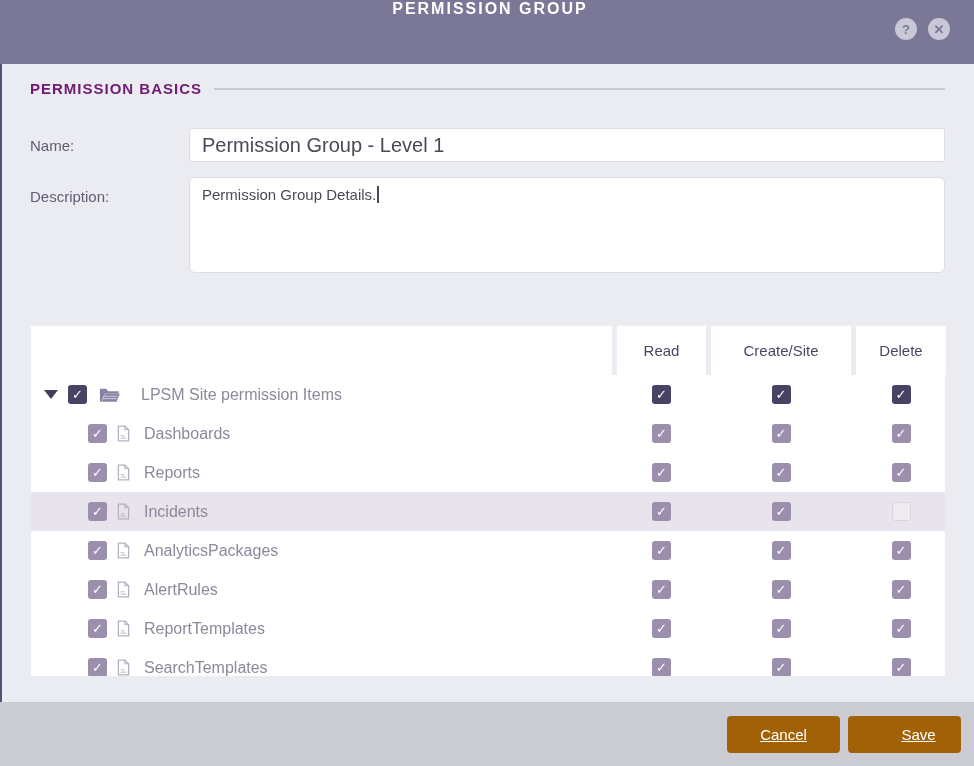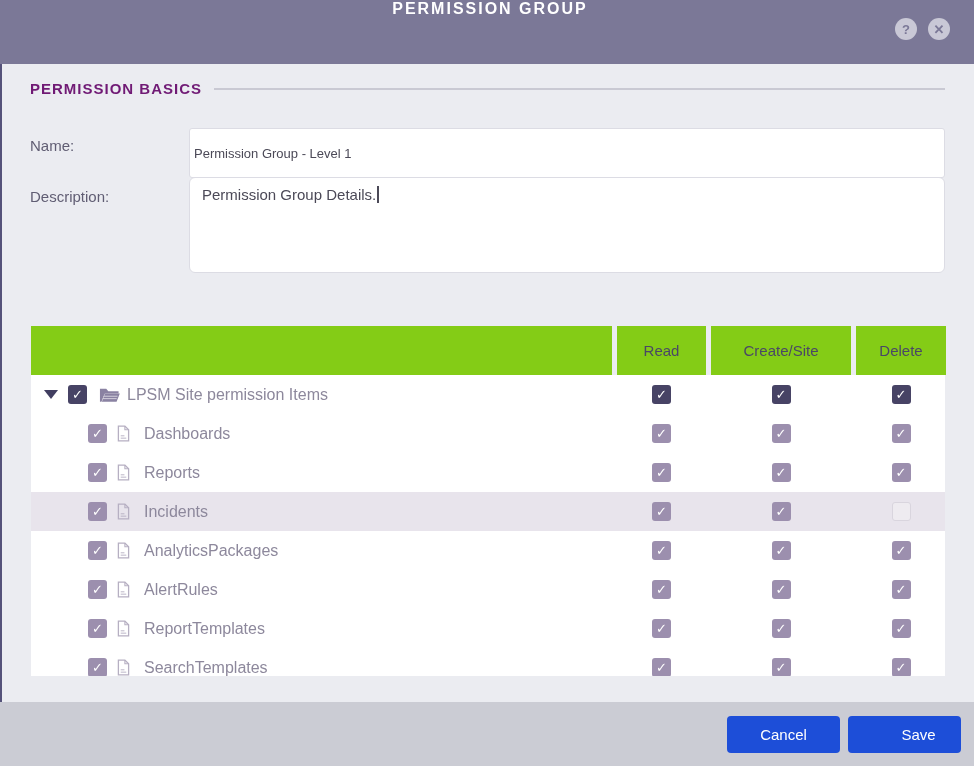--- a/index.html
+++ b/index.html
@@ -45,55 +45,55 @@
     white-space:nowrap;
   }
   .section-line { flex:1; height:2px; background:#c9c9d3; margin-left:12px; }
 
   
   .field-label { position:absolute; left:30px; color:#605d73; font-size:15px; }
   .name-label { top:137px; }
   .desc-label { top:188px; }
 
   .name-input {
-    position:absolute; left:189px; top:128px; width:756px; height:50px;
+    position:absolute; left:189px; top:128px; width:756px; height:34px;
     background:#ffffff; border:1px solid #dcdce4; border-radius:3px;
-    padding:0 4px; font-family:"Liberation Sans", sans-serif;
-    font-size:13px; color:#4b4957; outline:none;
+    padding:0 12px; font-family:"Liberation Sans", sans-serif;
+    font-size:20px; color:#4b4957; outline:none;
   }
   .desc-box {
     position:absolute; left:189px; top:177px; width:756px; height:96px;
     background:#ffffff; border:1px solid #dcdce4; border-radius:6px;
     padding:8px 12px; font-size:15px; color:#4b4957; cursor:text;
   }
   .caret {
     display:inline-block; width:1.5px; height:17px; background:#4b4957;
     vertical-align:text-bottom; margin-left:1px;
   }
 
   
   .perm-table { position:absolute; left:31px; top:326px; width:914px; }
   .thead, .trow {
     display:grid; grid-template-columns:581px 89px 140px 90px; column-gap:5px;
   }
   .thead { height:49px; }
   .th {
-    background:#84cc16; display:flex; align-items:center; justify-content:center;
+    background:#ffffff; display:flex; align-items:center; justify-content:center;
     color:#4a4766; font-size:15px;
   }
   .tbody { background:#ffffff; height:301px; overflow:hidden; }
   .trow { height:39px; align-items:center; }
   .trow.highlight { background:#e8e4ec; }
   .cell-name { display:flex; align-items:center; height:100%; }
   .cell-name.parent { padding-left:13px; }
   .cell-name.child  { padding-left:57px; }
   .cell-check { display:flex; align-items:center; justify-content:center; }
 
   .tree-label { color:#8d889c; font-size:16px; white-space:nowrap; }
-  .parent .tree-label { margin-left:7px; }
+  .parent .tree-label { margin-left:21px; }
   .child  .tree-label { margin-left:14px; }
 
   .caret-down {
     width:0; height:0; cursor:pointer;
     border-left:7px solid transparent; border-right:7px solid transparent;
     border-top:9px solid #413e60;
   }
   .checkbox {
     width:19px; height:19px; border-radius:3px; background:#9c8fae;
     color:#ffffff; display:flex; align-items:center; justify-content:center;
@@ -106,22 +106,22 @@
   .icon-folder { margin-left:12px; display:flex; }
   .icon-doc { margin-left:10px; display:flex; }
 
   
   .footer {
     position:absolute; left:0; top:702px; width:974px; height:64px;
     background:#cbccd4;
   }
   .btn {
     position:absolute; top:14px; height:37px; width:113px;
-    background:#1d4ed8; color:#ffffff; border:none; border-radius:4px;
-    font-family:"Liberation Sans", sans-serif; font-size:15px; cursor:pointer;
+    background:#a16207; color:#ffffff; border:none; border-radius:4px;
+    font-family:"Liberation Sans", sans-serif; font-size:15px; cursor:pointer;text-decoration:underline;
   }
   .btn-cancel { left:727px; }
   .btn-save  { left:848px;padding-left:28px; }
 </style>
 </head>
 <body>
 
 <div class="dialog">
 
   <div class="titlebar">

